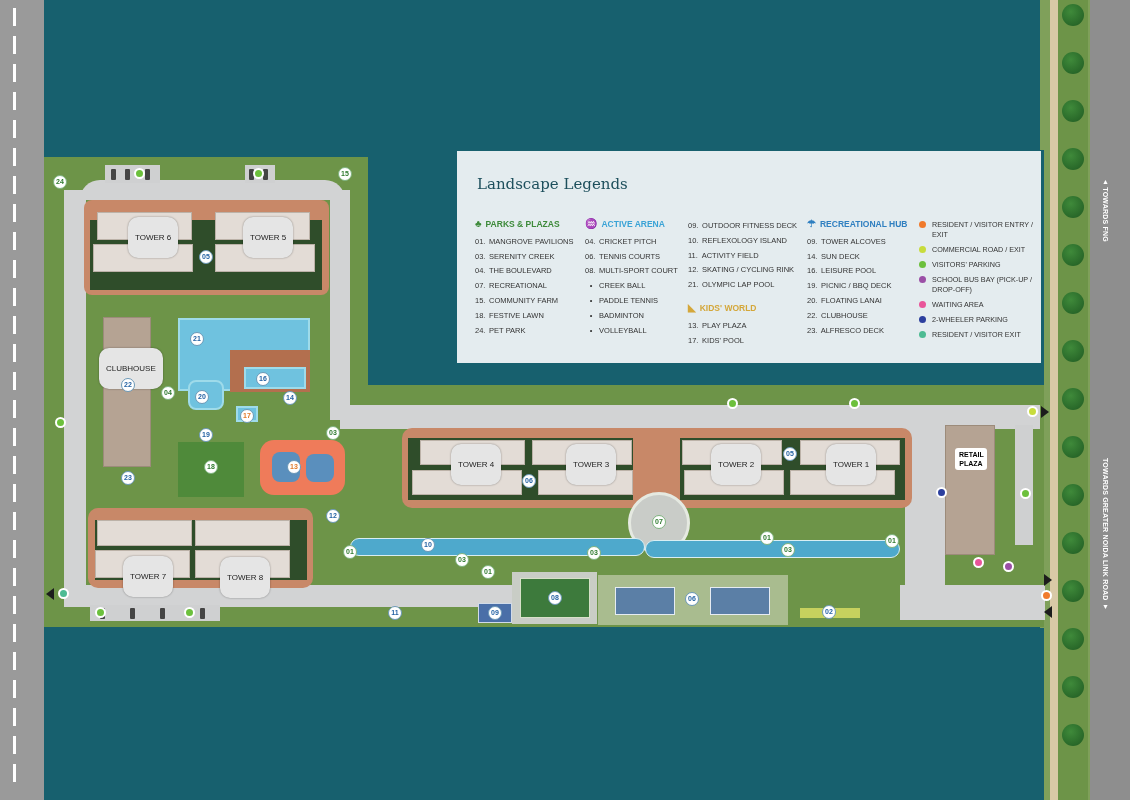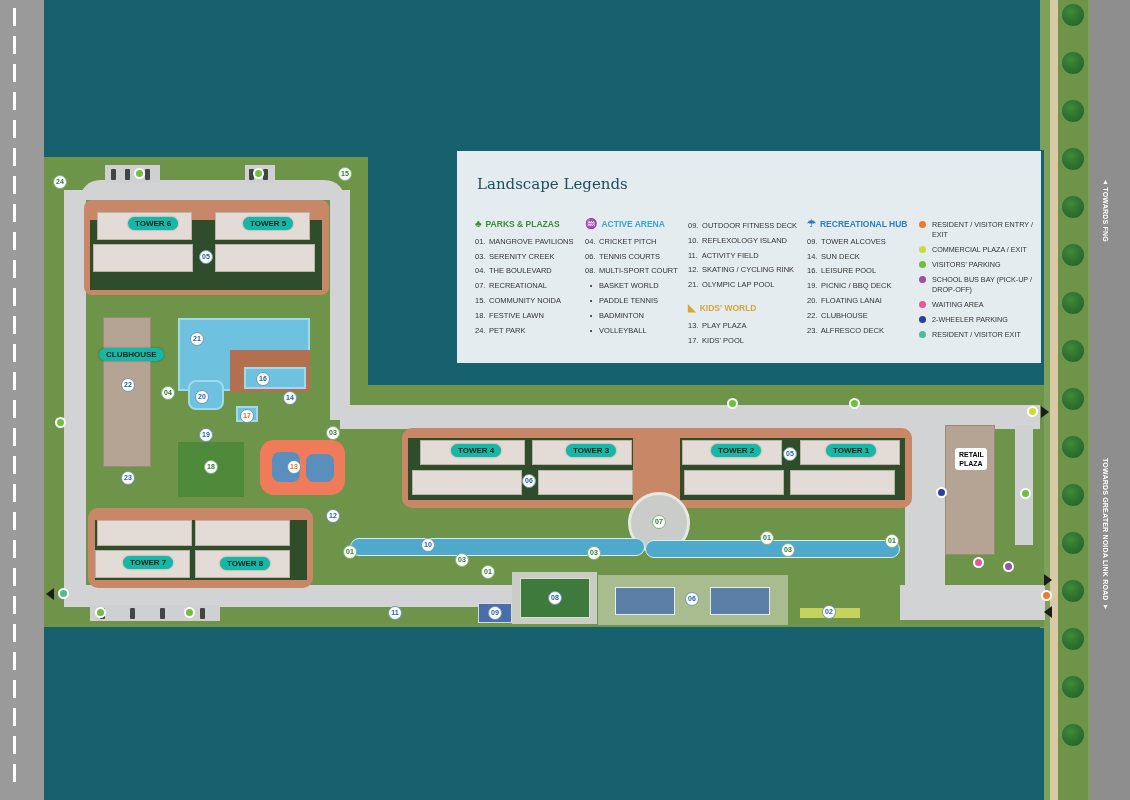--- a/index.html
+++ b/index.html
@@ -11,21 +11,21 @@
 .east-strip{left:1040px;top:0;width:90px;height:800px;background:#7fa05a}
 .east-road{left:1090px;top:0;width:40px;height:800px;background:#8e8e8e}
 .east-walk{left:1050px;top:0;width:8px;height:800px;background:#d9c9a6}
 .east-lane{left:1058px;top:0;width:30px;height:800px;background:#6d9448}
 .tree{position:absolute;width:22px;height:22px;border-radius:50%;background:radial-gradient(circle at 40% 35%,#3f8a3a,#1f5a22)}
 .site{left:44px;top:157px;width:1000px;height:470px;background:#6d9448}
 .ring-road{background:#d2d3d4}
 .pavement{background:#c88868}
 .tower{background:#e3dcd6;border:1px solid #bcb2a8}
 .tower-shadow{background:#2f4d2a}
-.label-pill{position:absolute;background:#14b8a6;border-radius:10px;padding:2px 7px;font-size:8px;font-weight:bold;color:#222;white-space:nowrap;box-shadow:0 0 2px rgba(0,0,0,.4)}
+.label-pill{position:absolute;background:#e5e5e5;border-radius:10px;padding:16px 7px;font-size:8px;font-weight:normal;color:#222;white-space:nowrap;box-shadow:0 0 2px rgba(0,0,0,.4)}
 .pool{background:#6fc2df;border:2px solid #9edbea}
 .creek{background:#4ea9cc;border:1px solid #d8eef3}
 .deck{background:#b36f4e}
 .num{position:absolute;width:14px;height:14px;border-radius:50%;background:#fff;border:1px solid #6b98b7;font-size:7px;font-weight:bold;color:#2563a4;text-align:center;line-height:12px}
 .num.green{color:#2f7a2f;border-color:#7eb37e}
 .num.orange{color:#e07a2a}
 .dot{position:absolute;width:11px;height:11px;border-radius:50%;border:2px solid #fff}
 .arrow-l{position:absolute;width:0;height:0;border-top:6px solid transparent;border-bottom:6px solid transparent;border-right:8px solid #1c1c1c}
 .arrow-r{position:absolute;width:0;height:0;border-top:6px solid transparent;border-bottom:6px solid transparent;border-left:8px solid #1c1c1c}
 .legend{left:457px;top:151px;width:584px;height:212px;background:#e4ecef}
@@ -264,34 +264,34 @@
 
   <div class="lg-col" style="left:18px;top:66px">
     <div class="hdr" style="color:#3d8a3a">
       <span style="font-size:10px">♣</span>
       <span>PARKS &amp; PLAZAS</span>
     </div>
     <div class="lg-row"><span class="n">01.</span> <span>MANGROVE PAVILIONS</span></div>
     <div class="lg-row"><span class="n">03.</span> <span>SERENITY CREEK</span></div>
     <div class="lg-row"><span class="n">04.</span> <span>THE BOULEVARD</span></div>
     <div class="lg-row"><span class="n">07.</span> <span>RECREATIONAL</span></div>
-    <div class="lg-row"><span class="n">15.</span> <span>COMMUNITY NOIDA</span></div>
+    <div class="lg-row"><span class="n">15.</span> <span>COMMUNITY FARM</span></div>
     <div class="lg-row"><span class="n">18.</span> <span>FESTIVE LAWN</span></div>
     <div class="lg-row"><span class="n">24.</span> <span>PET PARK</span></div>
   </div>
 
   <div class="lg-col" style="left:128px;top:66px">
     <div class="hdr" style="color:#3aa3d6">
       <span style="font-size:10px">♒</span>
       <span>ACTIVE ARENA</span>
     </div>
     <div class="lg-row"><span class="n">04.</span> <span>CRICKET PITCH</span></div>
     <div class="lg-row"><span class="n">06.</span> <span>TENNIS COURTS</span></div>
     <div class="lg-row"><span class="n">08.</span> <span>MULTI-SPORT COURT</span></div>
-    <div class="lg-row"><span class="bul">•</span> <span>BASKET WORLD</span></div>
+    <div class="lg-row"><span class="bul">•</span> <span>CREEK BALL</span></div>
     <div class="lg-row"><span class="bul">•</span> <span>PADDLE TENNIS</span></div>
     <div class="lg-row"><span class="bul">•</span> <span>BADMINTON</span></div>
     <div class="lg-row"><span class="bul">•</span> <span>VOLLEYBALL</span></div>
   </div>
 
   <div class="lg-col" style="left:231px;top:68px">
     <div class="lg-row"><span class="n">09.</span> <span>OUTDOOR FITNESS DECK</span></div>
     <div class="lg-row"><span class="n">10.</span> <span>REFLEXOLOGY ISLAND</span></div>
     <div class="lg-row"><span class="n">11.</span> <span>ACTIVITY FIELD</span></div>
     <div class="lg-row"><span class="n">12.</span> <span>SKATING / CYCLING RINK</span></div>
@@ -318,21 +318,21 @@
     <div class="lg-row"><span class="n">23.</span> <span>ALFRESCO DECK</span></div>
   </div>
 
   <div class="lg-col" style="left:462px;top:69px;width:115px;font-size:7.2px">
     <div class="entry-row">
         <span class="ed" style="background:#f07a2c"></span>
         <span>RESIDENT / VISITOR ENTRY / EXIT</span>
       </div>
     <div class="entry-row">
         <span class="ed" style="background:#c8dc3c"></span>
-        <span>COMMERCIAL PLAZA / EXIT</span>
+        <span>COMMERCIAL ROAD / EXIT</span>
       </div>
     <div class="entry-row">
         <span class="ed" style="background:#6cc03c"></span>
         <span>VISITORS' PARKING</span>
       </div>
     <div class="entry-row">
         <span class="ed" style="background:#9b4fa6"></span>
         <span>SCHOOL BUS BAY (PICK-UP / DROP-OFF)</span>
       </div>
     <div class="entry-row">

